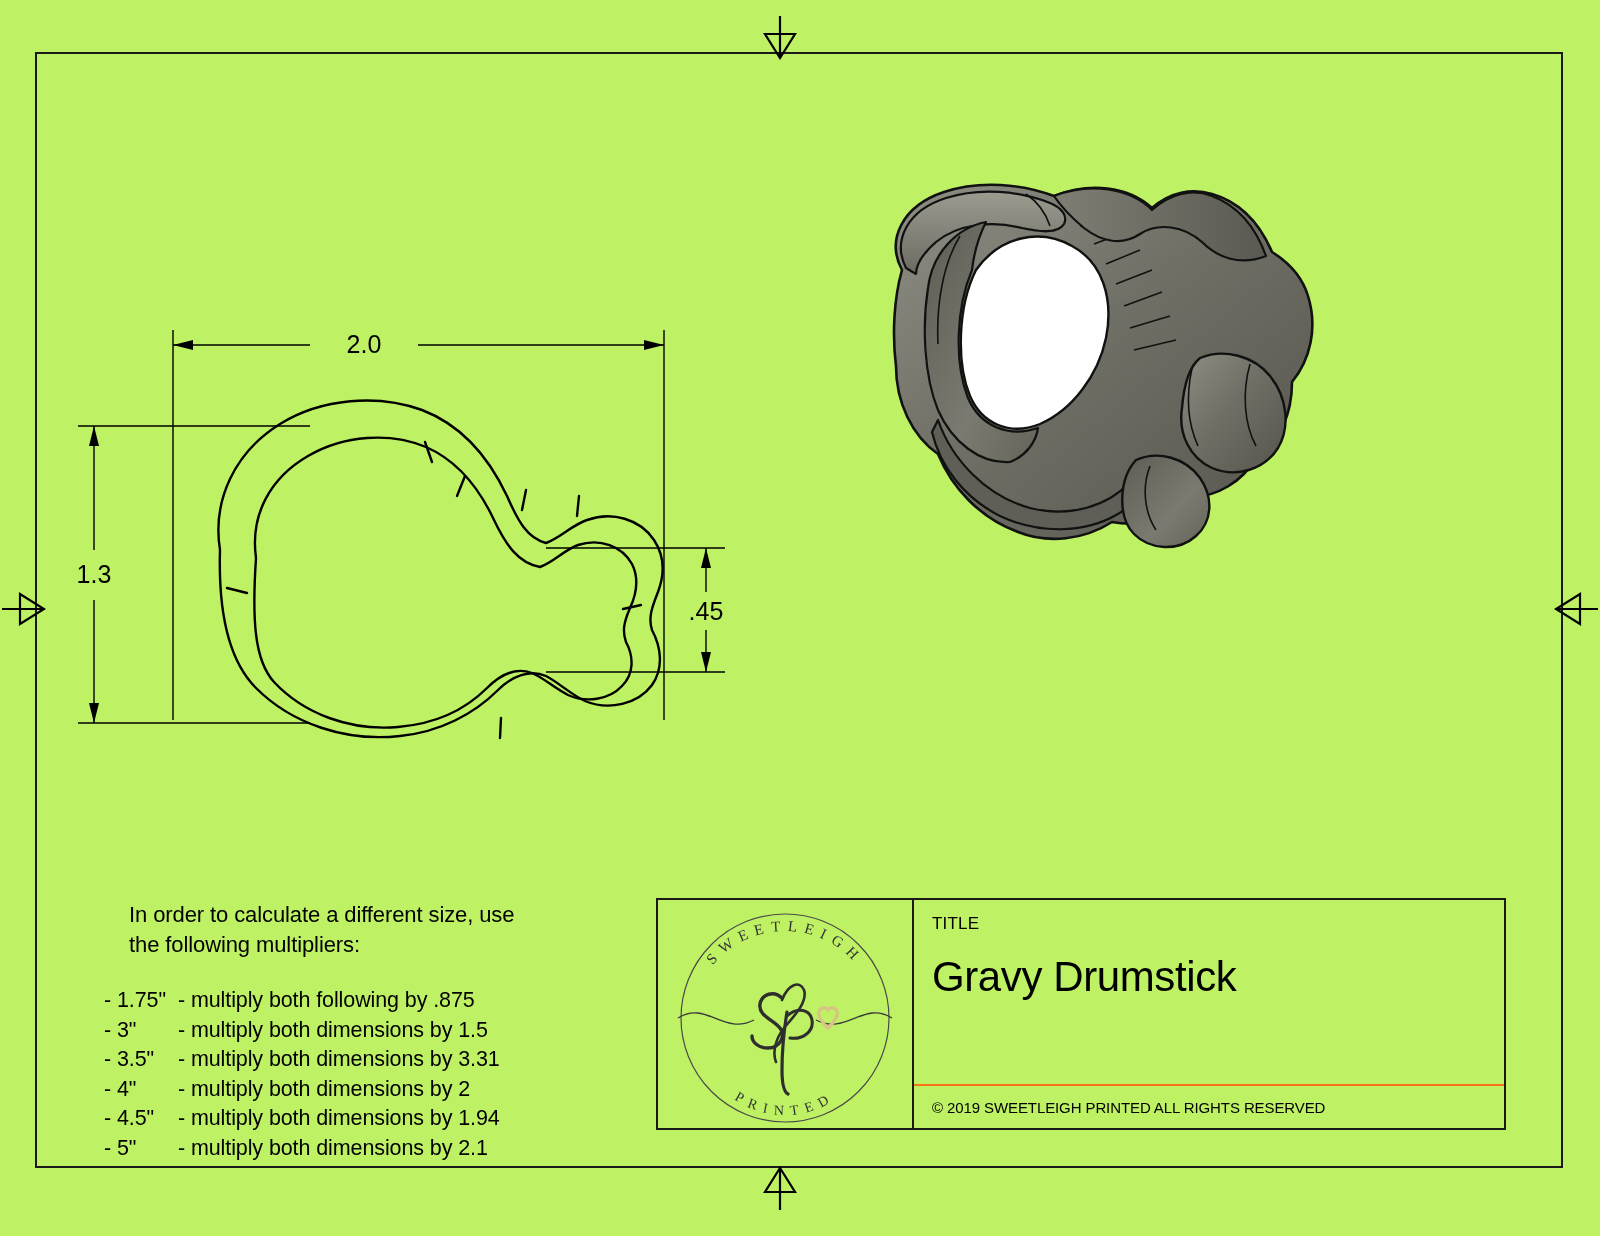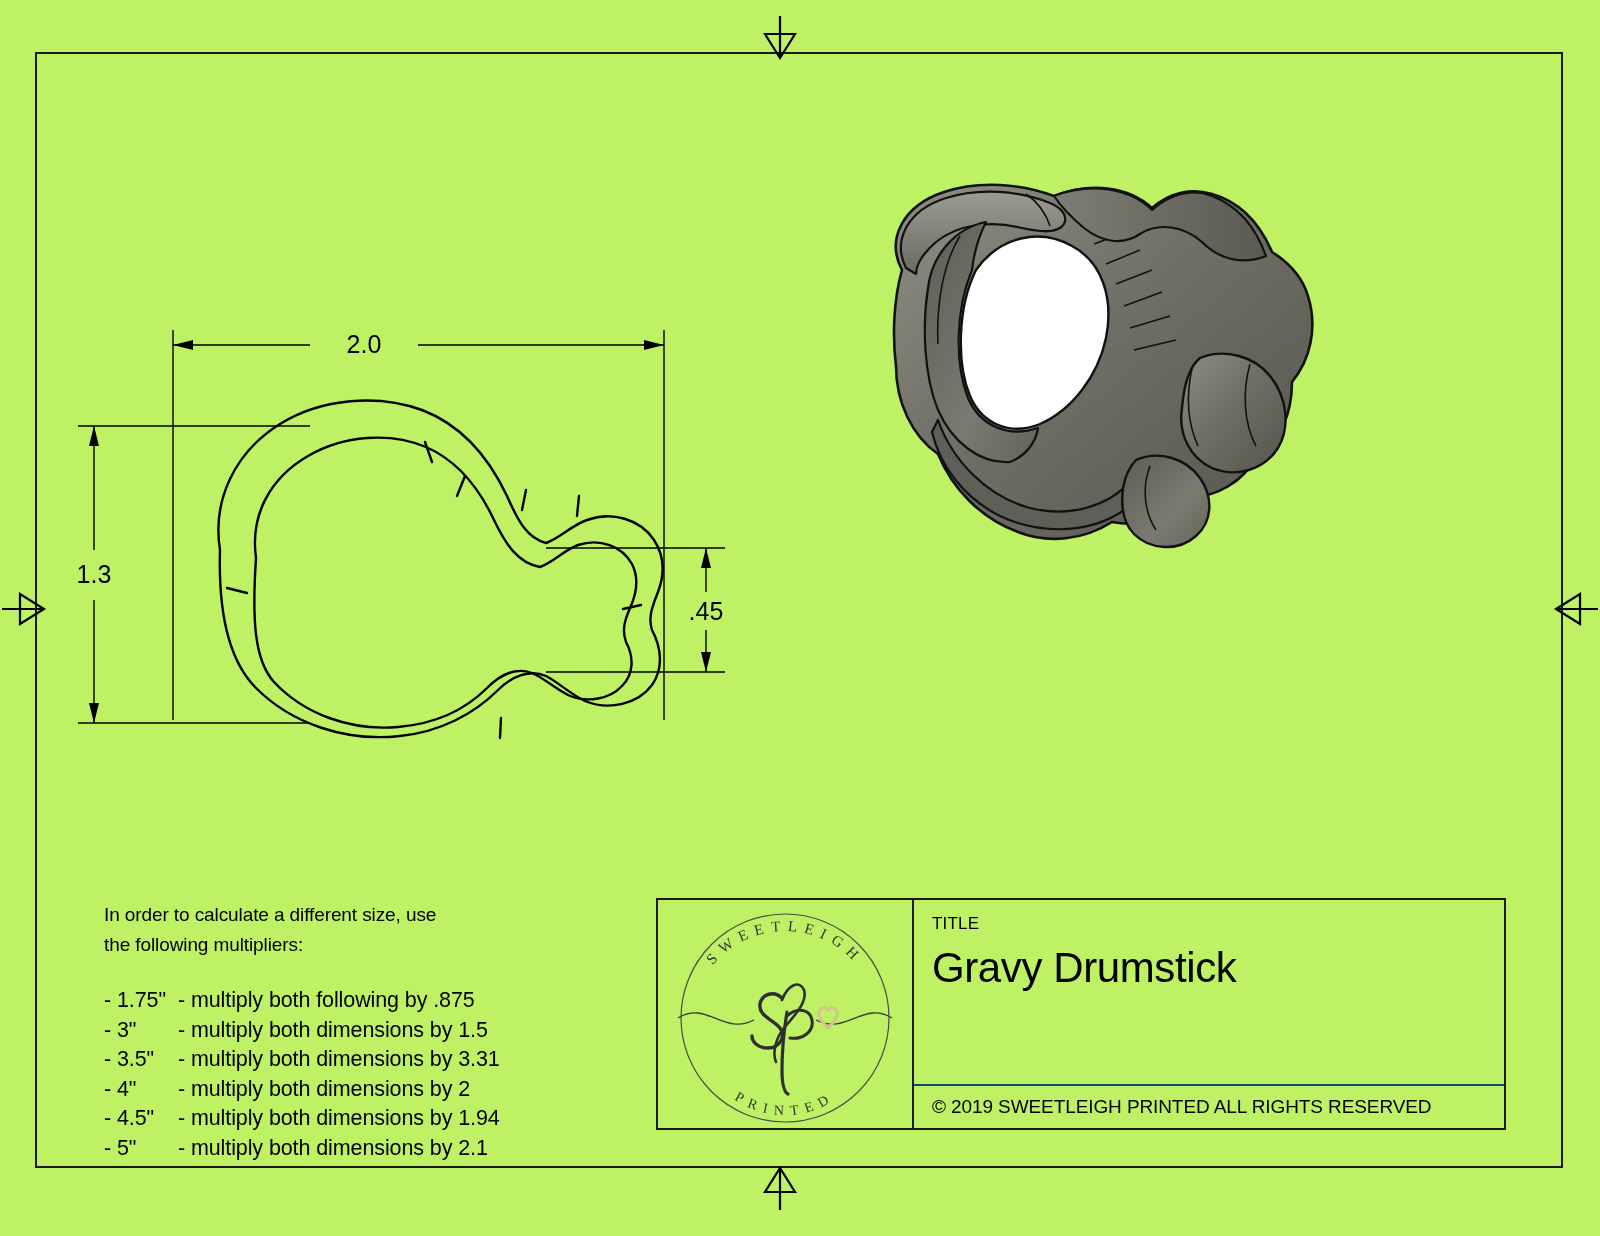--- a/index.html
+++ b/index.html
@@ -52,24 +52,25 @@
   }
   #render-3d svg { display: block; width: 500px; height: 440px; }
 
   
   #notes-block {
     left: 104px;
     top: 900px;
     width: 520px;
   }
   #notes-intro {
-    font-size: 19px;
+    font-size: 22px;
     line-height: 30px;
     letter-spacing: -0.1px;
     white-space: pre-line;
+    margin-left: 25px;
   }
   #multiplier-list {
     margin-top: 26px;
   }
   .multiplier-row {
     font-size: 21.5px;
     line-height: 29.5px;
     letter-spacing: -0.1px;
     white-space: nowrap;
   }
@@ -108,31 +109,31 @@
     padding: 14px 0 0 18px;
     box-sizing: border-box;
   }
   #title-label {
     font-size: 17px;
     letter-spacing: 0.2px;
   }
   #title-value {
     font-size: 42px;
     line-height: 50px;
-    margin-top: 9px;
+    margin-top: 18px;
     letter-spacing: -0.4px;
   }
   #copyright-row {
-    border-top: 2px solid #0c4a6e;
+    border-top: 2px solid #f97316;
     height: 44px;
     display: flex;
     align-items: center;
     padding-left: 18px;
     box-sizing: border-box;
-    font-size: 19px;
+    font-size: 15px;
     letter-spacing: -0.1px;
   }
 </style>
 </head>
 <body>
 
 <div id="sheet">
 
   <div id="drawing-frame" class="abs"></div>
 

